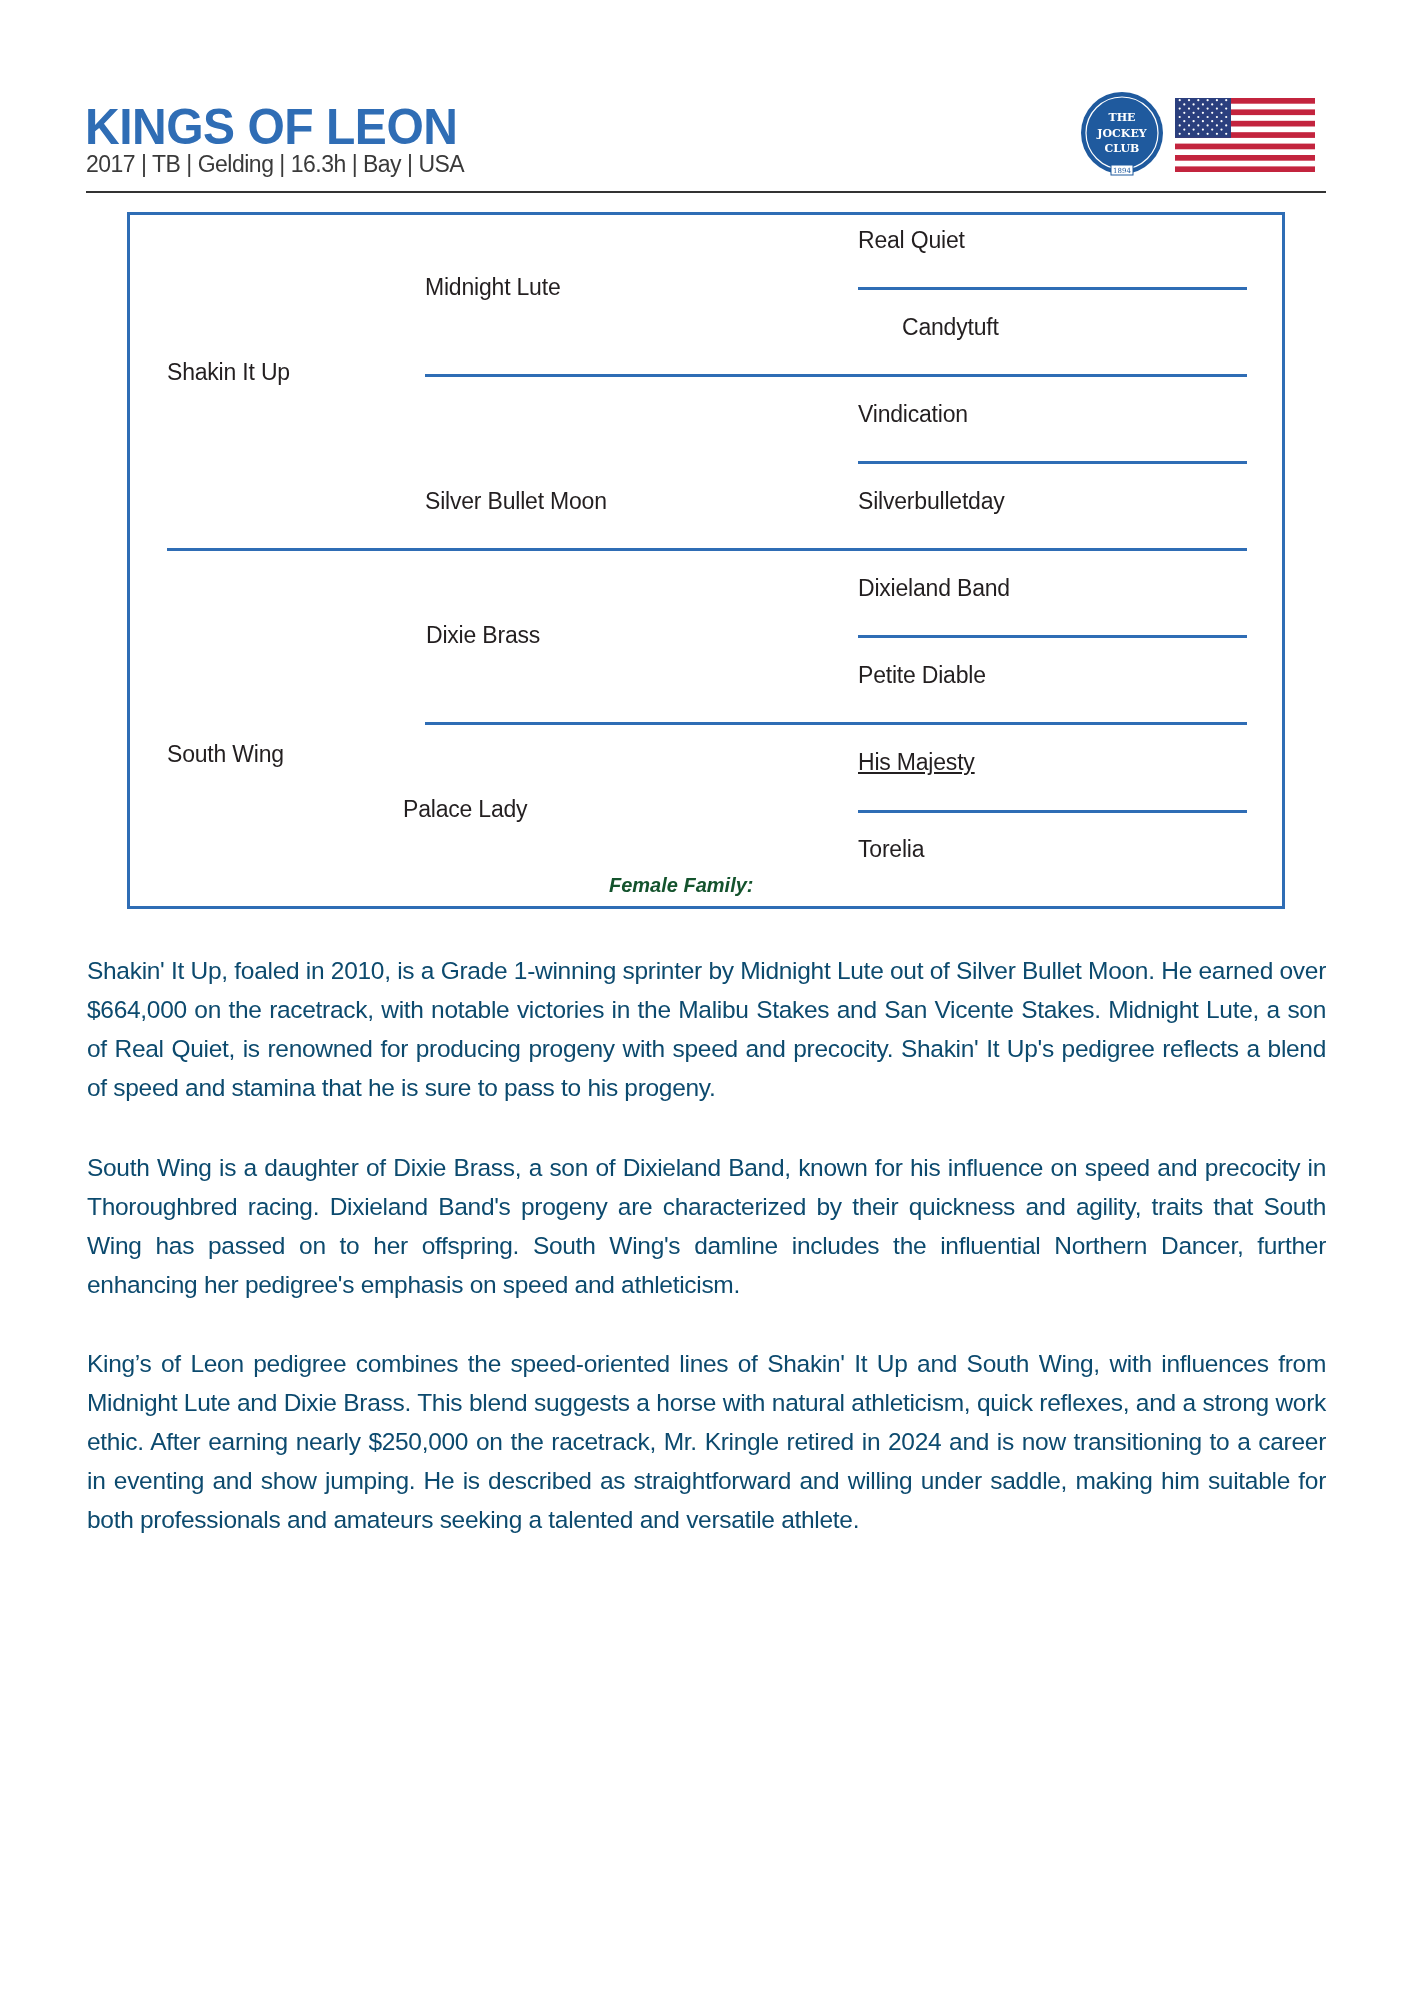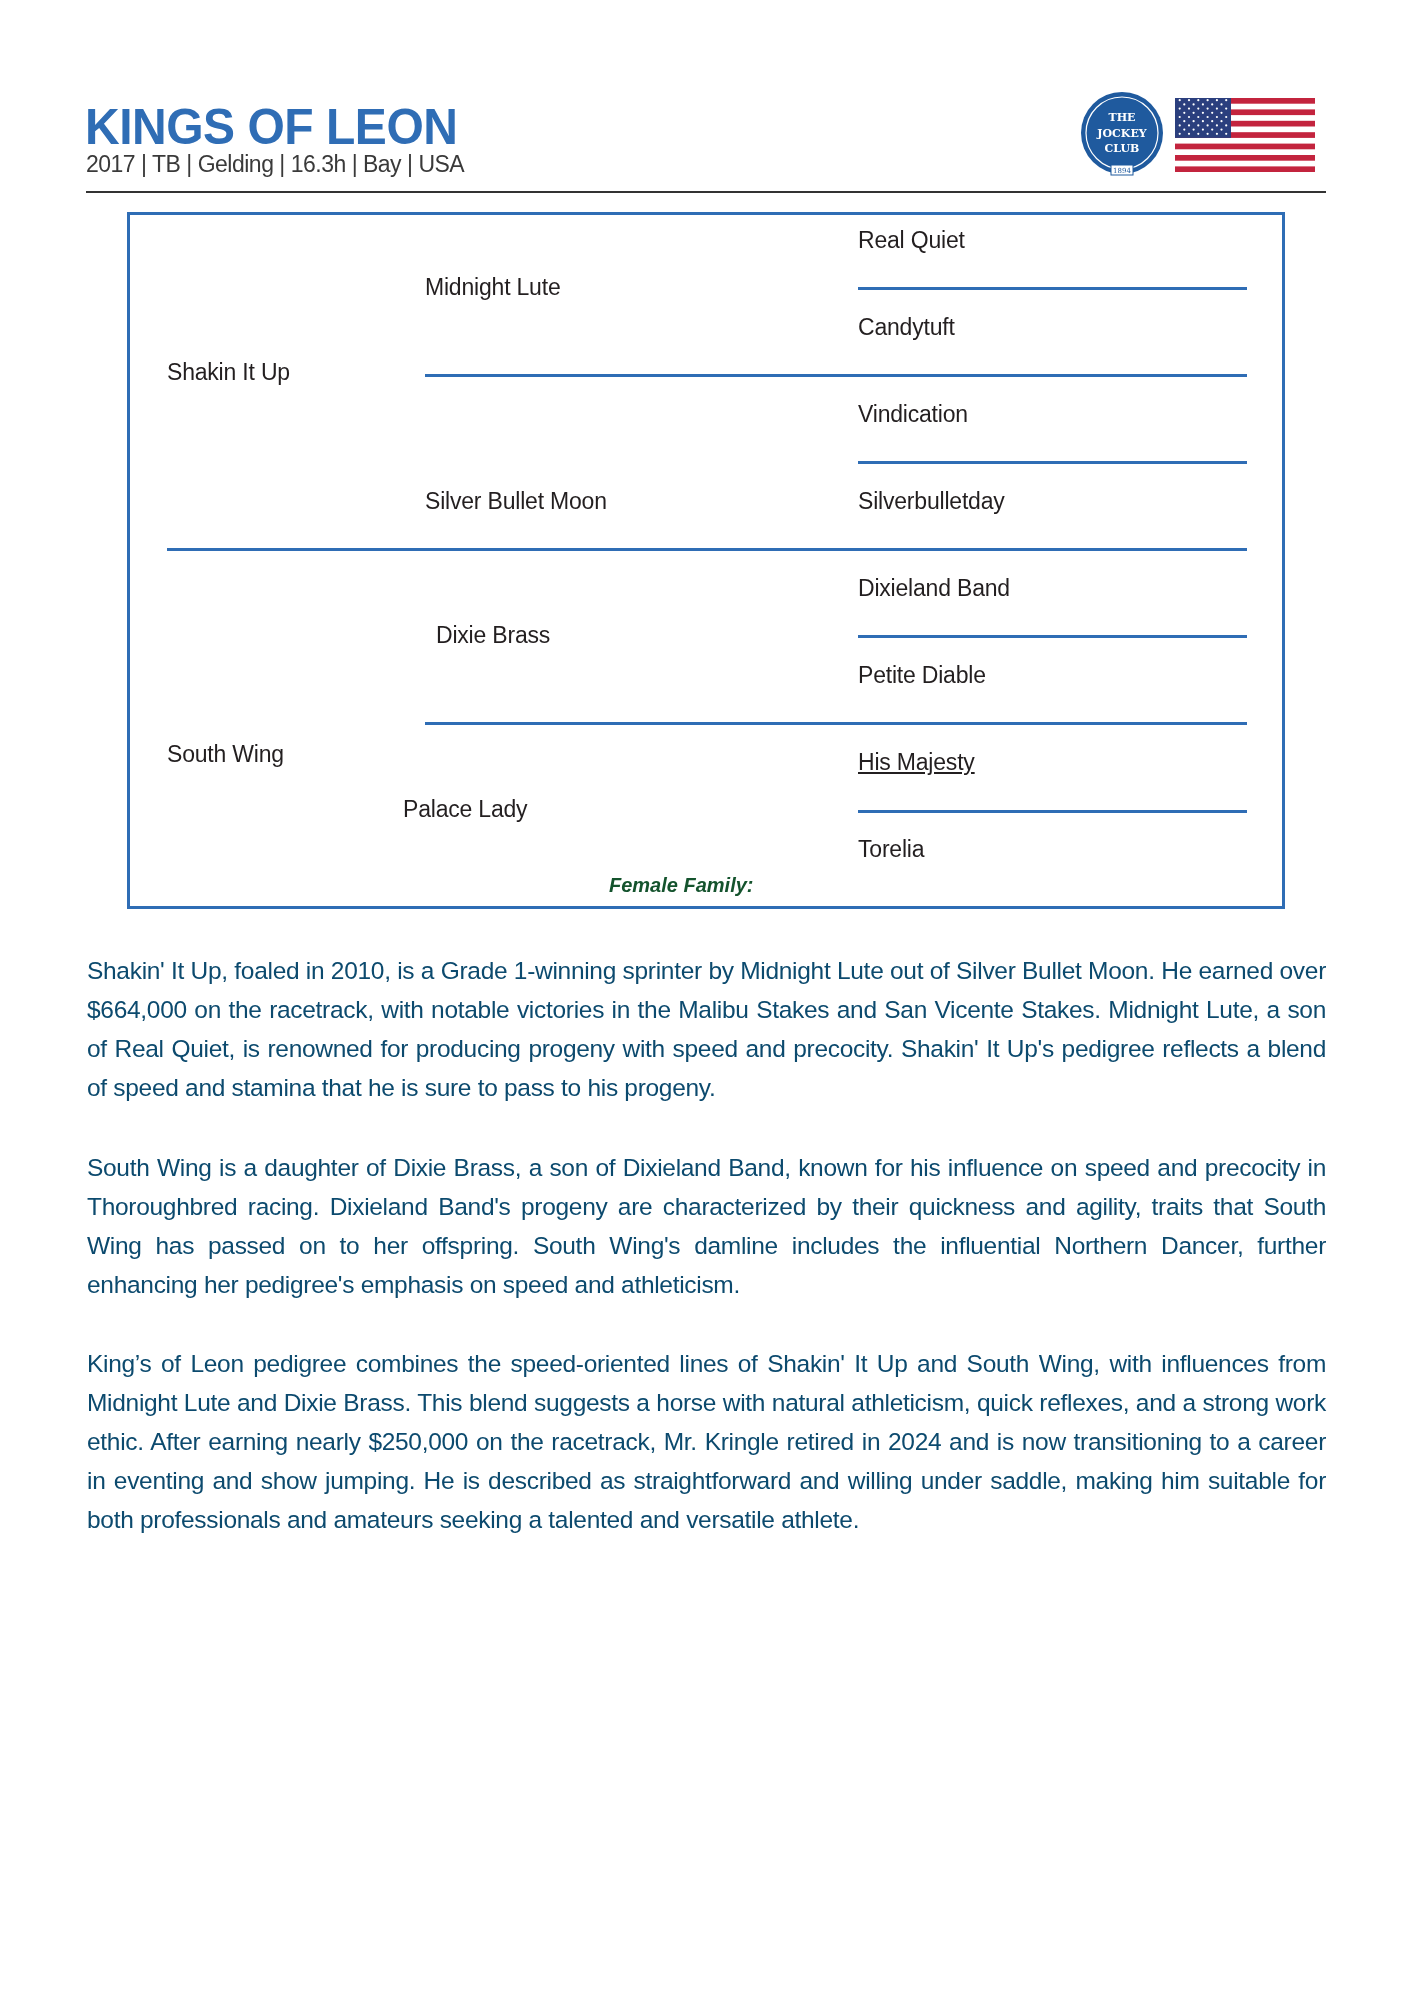--- a/index.html
+++ b/index.html
@@ -105,25 +105,25 @@
 
 <div class="abs header-rule"></div>
 
 <div class="abs box"></div>
 
 <div class="abs pname" style="left:167px; top:358px;">Shakin It Up</div>
 <div class="abs pname" style="left:167px; top:740px;">South Wing</div>
 
 <div class="abs pname" style="left:425px; top:273px;">Midnight Lute</div>
 <div class="abs pname" style="left:425px; top:447px;margin-top:40px;">Silver Bullet Moon</div>
-<div class="abs pname" style="left:436px; top:621px;text-align:right;">Dixie Brass</div>
+<div class="abs pname" style="left:426px; top:621px;text-align:right;">Dixie Brass</div>
 <div class="abs pname" style="left:403px; top:795px;">Palace Lady</div>
 
 <div class="abs pname" style="left:858px; top:226px;">Real Quiet</div>
-<div class="abs pname" style="left:858px; top:313px;">Candytuft</div>
+<div class="abs pname" style="left:902px; top:313px;">Candytuft</div>
 <div class="abs pname" style="left:858px; top:400px;">Vindication</div>
 <div class="abs pname" style="left:858px; top:487px;">Silverbulletday</div>
 <div class="abs pname" style="left:858px; top:574px;">Dixieland Band</div>
 <div class="abs pname" style="left:858px; top:661px;">Petite Diable</div>
 <div class="abs pname" style="left:858px; top:748px;text-decoration:underline;">His Majesty</div>
 <div class="abs pname" style="left:858px; top:835px;">Torelia</div>
 
 <div class="abs hline" style="left:858px; top:287px; width:389px;"></div>
 <div class="abs hline" style="left:425px; top:374px; width:822px;"></div>
 <div class="abs hline" style="left:858px; top:461px; width:389px;"></div>

